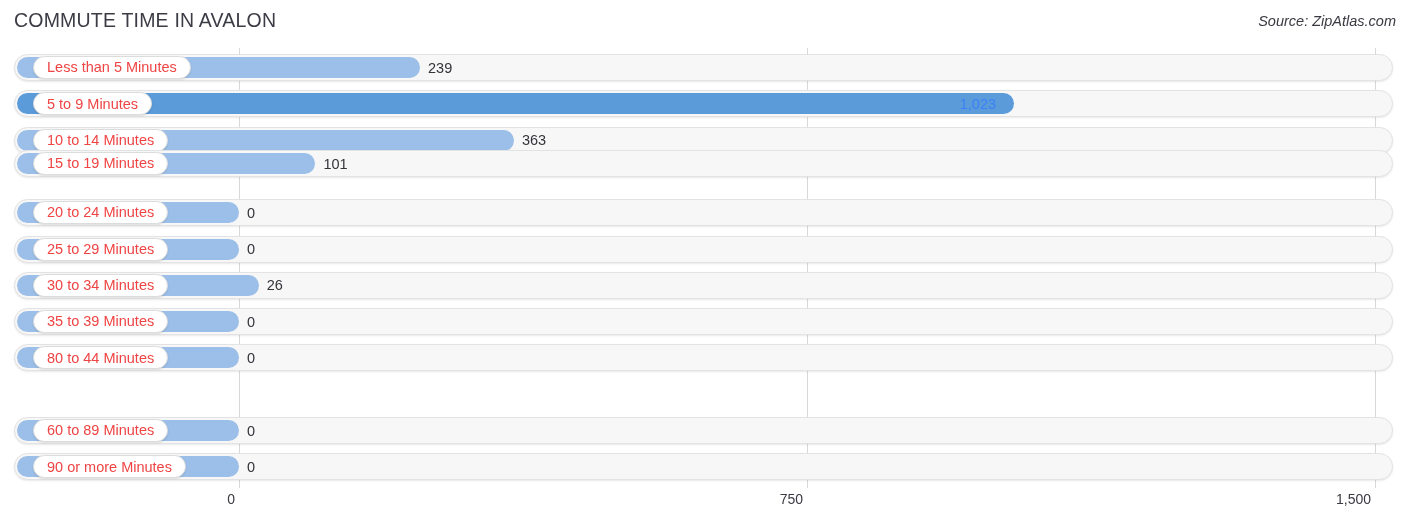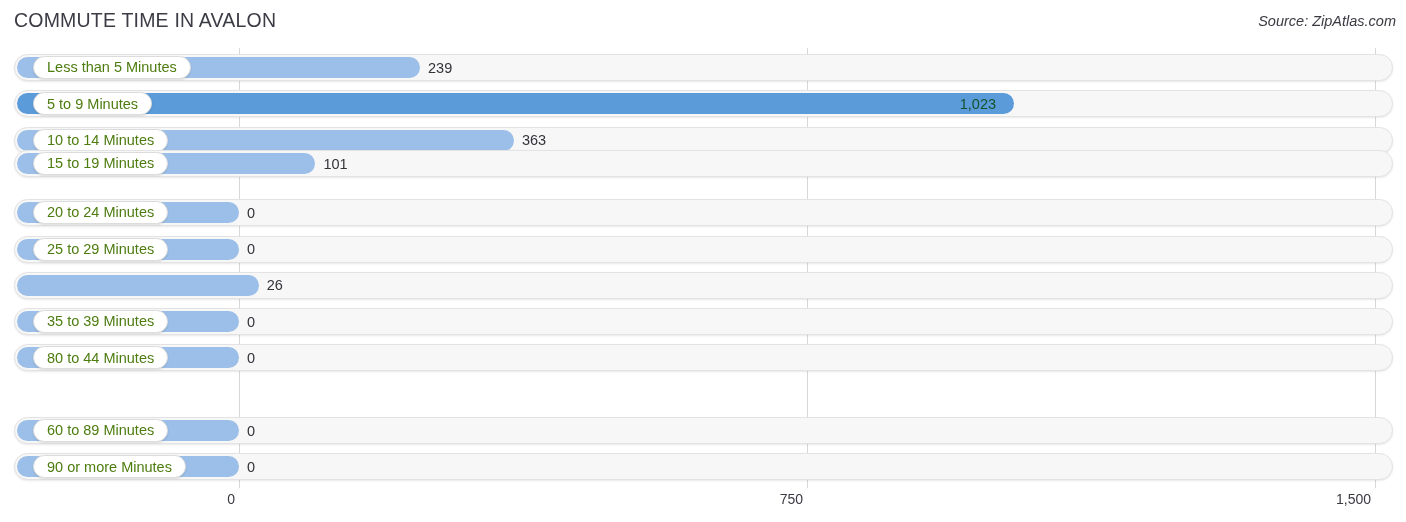--- a/index.html
+++ b/index.html
@@ -126,21 +126,21 @@
     background: #ffffff;
     border: 1px solid #dcdcdc;
     box-sizing: border-box;
     display: flex;
     align-items: center;
     padding: 0 14px 0 13px;
     box-shadow: 0 1px 2px rgba(0,0,0,0.10);
   }
   .label-text {
     font-size: 14.5px;
-    color: #4d7c0f;
+    color: #ef4444;
     white-space: nowrap;
     line-height: 1;
   }
 
   
   .value-out {
     position: absolute;
     top: 0;
     height: 27px;
     display: flex;
@@ -150,21 +150,21 @@
     white-space: nowrap;
   }
   
   .value-in {
     position: absolute;
     top: 0;
     height: 27px;
     display: flex;
     align-items: center;
     font-size: 14.5px;
-    color: #14532d;
+    color: #3b82f6;
     white-space: nowrap;
   }
 
   
   .axis {
     position: absolute;
     left: 0;
     top: 488px;
     width: 1406px;
     height: 34px;
@@ -240,20 +240,23 @@
           <div class="track"></div>
           <div class="bar" style="width: 222px;"></div>
           <div class="label-pill" style="width: 135px;">
             <span class="label-text">25 to 29 Minutes</span>
           </div>
           <div class="value-out" style="left: 233px;">0</div>
         </div>
         <div class="row" style="top: 223.8px;">
           <div class="track"></div>
           <div class="bar" style="width: 241.691px;"></div>
+          <div class="label-pill" style="width: 135px;">
+            <span class="label-text">30 to 34 Minutes</span>
+          </div>
           <div class="value-out" style="left: 252.691px;">26</div>
         </div>
         <div class="row" style="top: 260.1px;">
           <div class="track"></div>
           <div class="bar" style="width: 222px;"></div>
           <div class="label-pill" style="width: 135px;">
             <span class="label-text">35 to 39 Minutes</span>
           </div>
           <div class="value-out" style="left: 233px;">0</div>
         </div>

